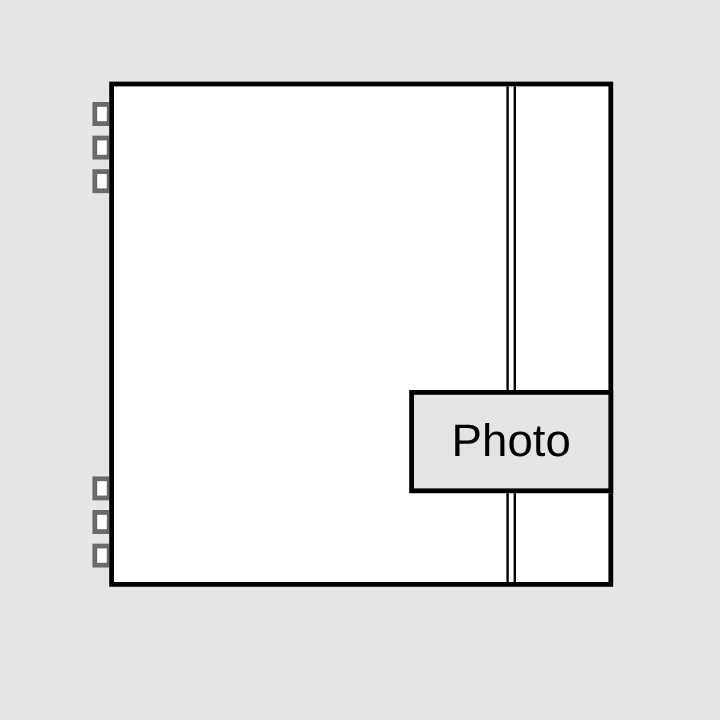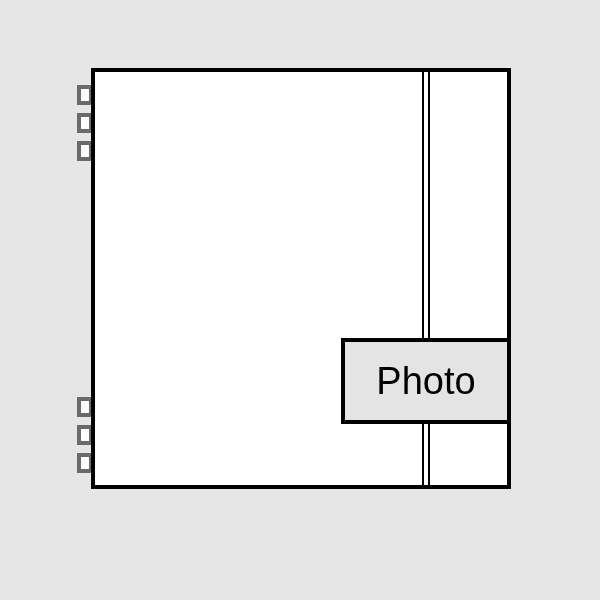--- a/index.html
+++ b/index.html
@@ -62,21 +62,21 @@
   }
   .spine-line {
     width: 2px;
     height: 100%;
     background: var(--outline, #000);
   }
   
   .photo-label {
     position: absolute;
     left: 341px;
-    top: 338px;
+    top: 325px;
     width: 170px;
     height: 86px;
     box-sizing: border-box;
     border: 4px solid var(--outline, #000);
     background: var(--label-fill, #e4e4e4);
     display: flex;
     align-items: center;
     justify-content: center;
     z-index: 3;
   }

